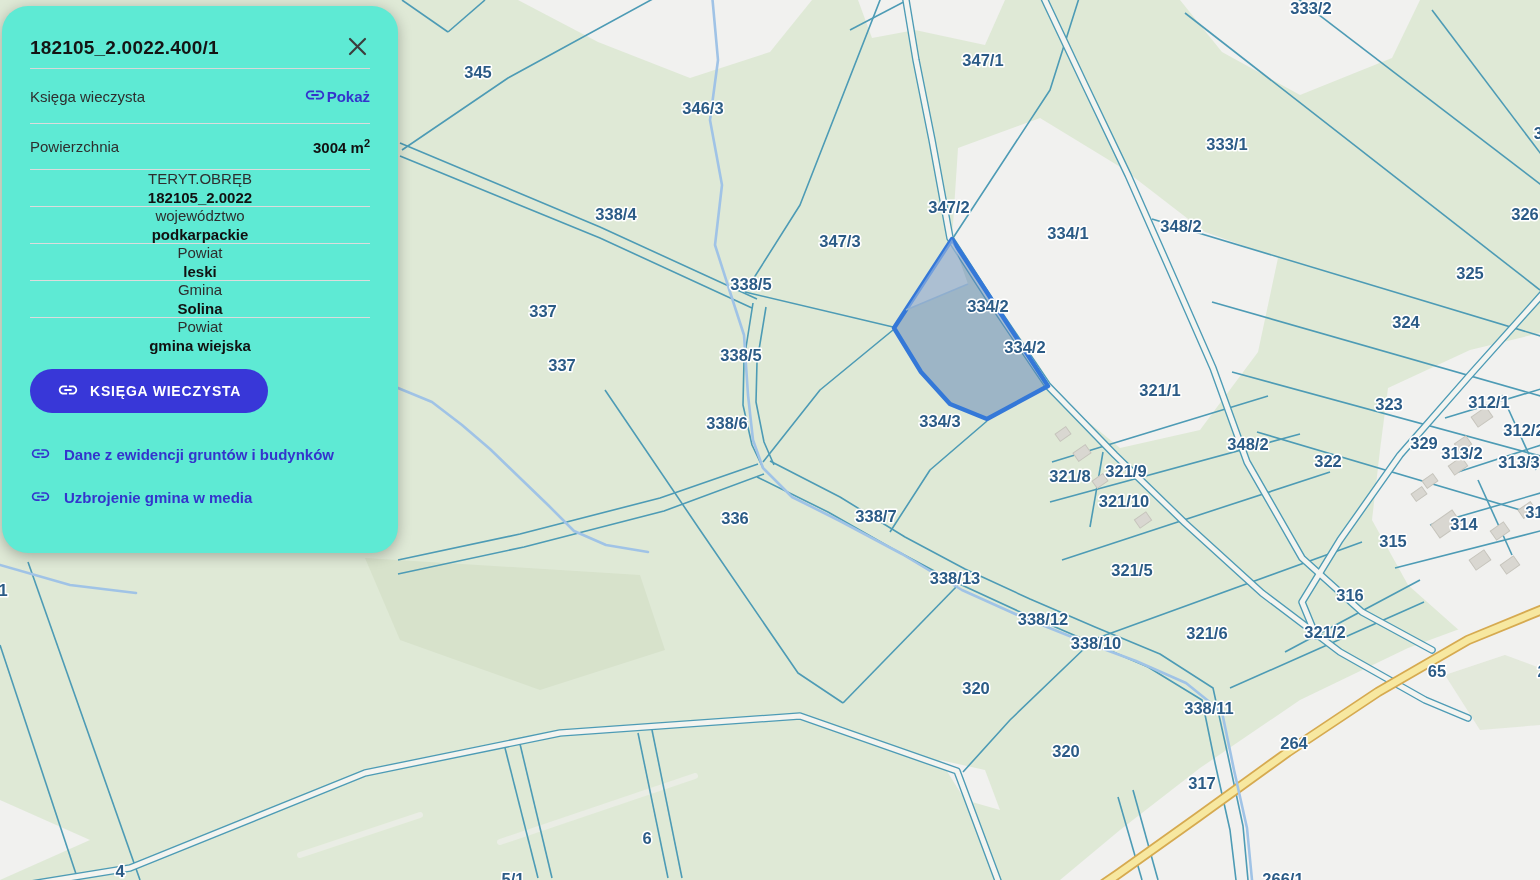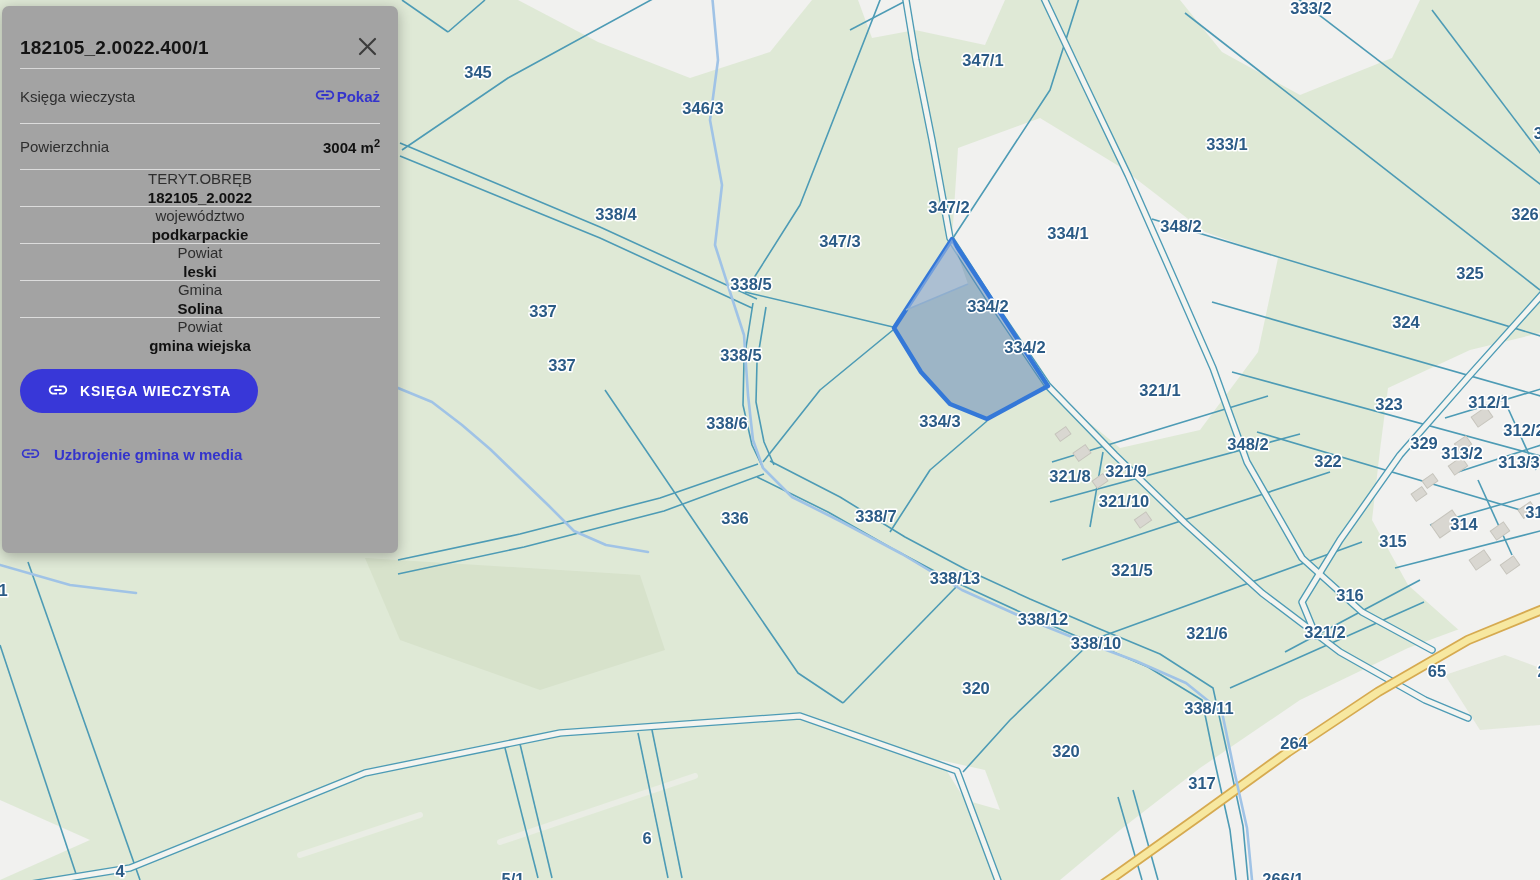--- a/index.html
+++ b/index.html
@@ -15,23 +15,23 @@
   .road-base{stroke:#4D9BB5;stroke-width:7.6;fill:none;stroke-linejoin:round;stroke-linecap:round;}
   .road-top{stroke:#F3F4F0;stroke-width:4.9;fill:none;stroke-linejoin:round;stroke-linecap:round;}
   .yroad-base{stroke:#D6AA50;stroke-width:10.5;fill:none;stroke-linejoin:round;stroke-linecap:round;}
   .yroad-top{stroke:#F7E8A0;stroke-width:7;fill:none;stroke-linejoin:round;stroke-linecap:round;}
   .stream{stroke:#A0C3E6;stroke-width:2.6;fill:none;stroke-linejoin:round;stroke-linecap:round;}
   .white-patch{fill:#F1F1EF;}
   .dark-patch{fill:#D7E2CB;}
   .building{fill:#D9D7D1;stroke:#C6C4BC;stroke-width:1;}
   .trail{stroke:#EDEFE9;stroke-width:6;stroke-linecap:round;}
   
-  .panel{position:absolute;left:2px;top:6px;width:396px;height:547px;background:#a3a3a3;
-    border-radius:7px;box-shadow:0 3px 14px rgba(0,0,0,.28);box-sizing:border-box;
-    padding:0 18px;color:#1b1b1b;}
+  .panel{position:absolute;left:2px;top:6px;width:396px;height:547px;background:#5eead4;
+    border-radius:26px;box-shadow:0 3px 14px rgba(0,0,0,.28);box-sizing:border-box;
+    padding:0 28px;color:#1b1b1b;}
   .panel-title-row{display:flex;align-items:center;justify-content:space-between;
     padding-top:21px;height:41px;border-bottom:1px solid #D8D8D8;}
   .panel-title{font-size:19px;font-weight:bold;letter-spacing:.2px;color:#141414;}
   .close-btn{width:26px;height:26px;display:flex;align-items:center;justify-content:center;
     cursor:pointer;background:none;border:none;padding:0;}
   .prow{display:flex;align-items:center;justify-content:space-between;
     border-bottom:1px solid #DCDCDC;font-size:15px;}
   .prow .lab{color:#2e2e2e;}
   .prow .val{font-weight:bold;color:#111;}
   .prow .val sup{font-size:11px;font-weight:bold;}
@@ -300,17 +300,25 @@
       <span>KSIĘGA WIECZYSTA</span>
     </button>
 
     <div class="link-list">
       <div class="link-row">
         <span>
           <svg width="21" height="21" viewBox="0 0 24 24" fill="#3434CC">
             <path d="M3.9 12c0-1.71 1.39-3.1 3.1-3.1h4V7H7c-2.76 0-5 2.24-5 5s2.24 5 5 5h4v-1.9H7c-1.71 0-3.1-1.39-3.1-3.1zM8 13h8v-2H8v2zm9-6h-4v1.9h4c1.71 0 3.1 1.39 3.1 3.1s-1.39 3.1-3.1 3.1h-4V17h4c2.76 0 5-2.24 5-5s-2.24-5-5-5z"></path>
           </svg>
         </span>
+        <span>Dane z ewidencji gruntów i budynków</span>
+      </div>
+      <div class="link-row">
+        <span>
+          <svg width="21" height="21" viewBox="0 0 24 24" fill="#3434CC">
+            <path d="M3.9 12c0-1.71 1.39-3.1 3.1-3.1h4V7H7c-2.76 0-5 2.24-5 5s2.24 5 5 5h4v-1.9H7c-1.71 0-3.1-1.39-3.1-3.1zM8 13h8v-2H8v2zm9-6h-4v1.9h4c1.71 0 3.1 1.39 3.1 3.1s-1.39 3.1-3.1 3.1h-4V17h4c2.76 0 5-2.24 5-5s-2.24-5-5-5z"></path>
+          </svg>
+        </span>
         <span>Uzbrojenie gmina w media</span>
       </div>
     </div>
   </div>
 </div>
 
 </body></html>

